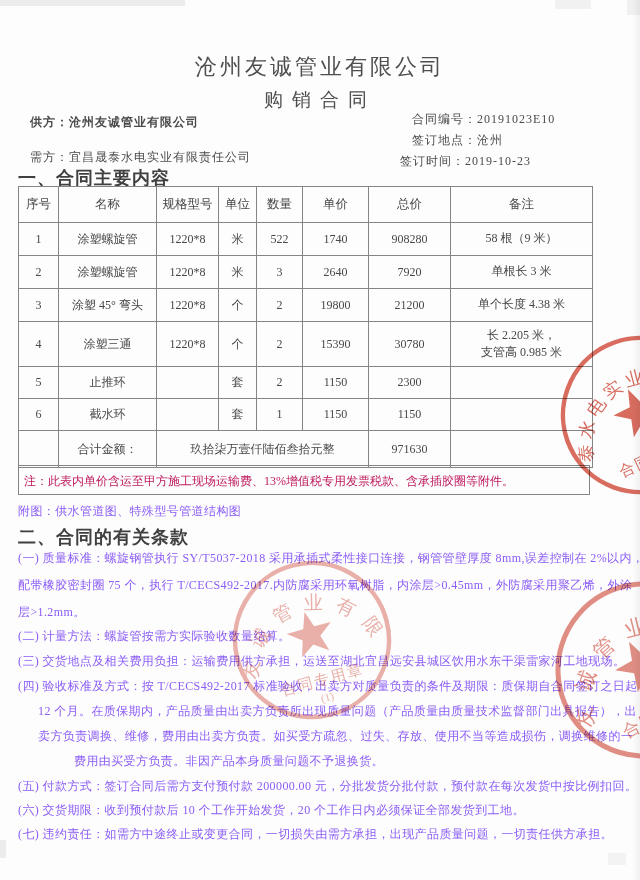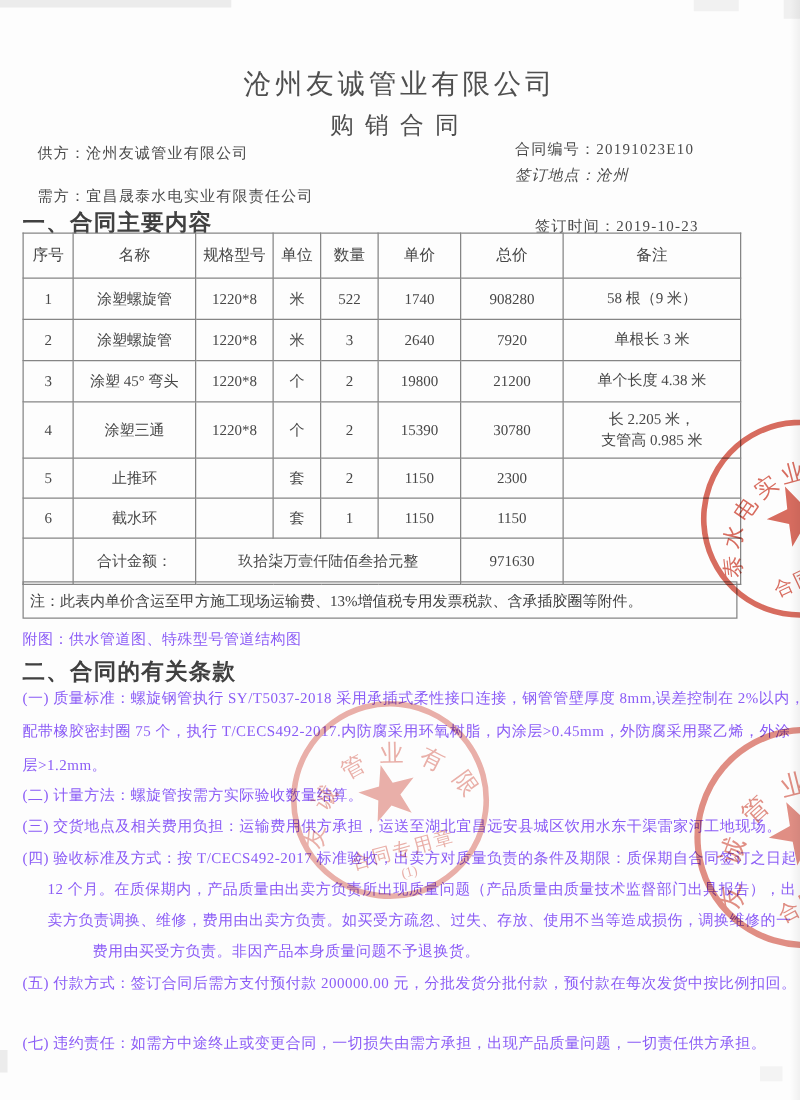--- a/index.html
+++ b/index.html
@@ -22,21 +22,21 @@
     font-size:12px;color:#474747;
   }
   table.main td,table.main th{
     border:1px solid #858585;text-align:center;vertical-align:middle;
     padding:0 2px;font-weight:400;overflow:hidden;
   }
   table.main th{font-size:12.5px;}
   .remark{white-space:pre-line;line-height:1.45;}
   .notebox{
     left:18px;top:465px;width:572px;height:30px;border:1px solid #858585;
-    font-size:12px;color:#404040;line-height:30px;padding-left:5px;
+    font-size:12px;color:#be185d;line-height:30px;padding-left:5px;
     box-sizing:border-box;white-space:nowrap;
   }
   .bodyline{font-size:12px;color:#8b5cf6;white-space:nowrap;letter-spacing:0.4px;}
   
   .seal{position:absolute;mix-blend-mode:multiply;pointer-events:none;}
   .seal text{font-family:"Liberation Serif","DejaVu Serif",serif;}
   #seal-buyer{left:555px;top:330px;opacity:0.78;transform:rotate(-25deg);}
   #seal-supplier-mid{left:227px;top:555px;opacity:0.42;transform:rotate(-15deg);}
   #seal-supplier-right{left:549px;top:575px;opacity:0.60;transform:rotate(-28deg);}
   
@@ -50,25 +50,25 @@
   <div class="abs artifact" style="left:0;top:0;width:185px;height:6px;"></div>
   <div class="abs artifact" style="left:555px;top:0;width:36px;height:9px;background:#f1f1f1;"></div>
   <div class="abs artifact" style="left:627px;top:0;width:13px;height:15px;background:#f0f0f0;"></div>
   <div class="abs artifact" style="left:0;top:840px;width:6px;height:18px;"></div>
   <div class="abs artifact" style="left:608px;top:853px;width:18px;height:12px;background:#f3f3f3;"></div>
   <div class="abs" style="right:0;top:0;width:8px;height:880px;background:linear-gradient(to right,rgba(0,0,0,0),rgba(0,0,0,0.05));"></div>
 
   <div class="abs center company-title">沧州友诚管业有限公司</div>
   <div class="abs center doc-title">购销合同</div>
 
-  <div class="abs meta" style="left:30px;top:114px;"><span>供方：</span><span>沧州友诚管业有限公司</span></div>
+  <div class="abs meta" style="left:30px;top:114px;font-weight:bold;"><span>供方：</span><span>沧州友诚管业有限公司</span></div>
   <div class="abs meta" style="left:30px;top:149px;"><span>需方：</span><span>宜昌晟泰水电实业有限责任公司</span></div>
   <div class="abs meta" style="left:412px;top:111px;"><span>合同编号：</span><span>20191023E10</span></div>
-  <div class="abs meta" style="left:412px;top:132px;font-style:italic;"><span>签订地点：</span><span>沧州</span></div>
-  <div class="abs meta" style="left:428px;top:153px;margin-top:20px;"><span>签订时间：</span><span>2019-10-23</span></div>
+  <div class="abs meta" style="left:412px;top:132px;"><span>签订地点：</span><span>沧州</span></div>
+  <div class="abs meta" style="left:400px;top:153px;"><span>签订时间：</span><span>2019-10-23</span></div>
 
   <div class="abs sec-head" style="left:18px;top:166px;">一、合同主要内容</div>
 
   <table class="main">
     <colgroup>
       <col style="width:40px">
         <col style="width:98px">
         <col style="width:62px">
         <col style="width:38px">
       <col style="width:46px">
@@ -166,20 +166,21 @@
   <div class="abs bodyline" style="left:18px;top:550px;">(一) 质量标准：螺旋钢管执行 SY/T5037-2018 采用承插式柔性接口连接，钢管管壁厚度 8mm,误差控制在 2%以内，</div>
   <div class="abs bodyline" style="left:18px;top:577px;">配带橡胶密封圈 75 个，执行 T/CECS492-2017.内防腐采用环氧树脂，内涂层&gt;0.45mm，外防腐采用聚乙烯，外涂</div>
   <div class="abs bodyline" style="left:18px;top:604px;">层&gt;1.2mm。</div>
   <div class="abs bodyline" style="left:18px;top:628px;">(二) 计量方法：螺旋管按需方实际验收数量结算。</div>
   <div class="abs bodyline" style="left:18px;top:653px;">(三) 交货地点及相关费用负担：运输费用供方承担，运送至湖北宜昌远安县城区饮用水东干渠雷家河工地现场。</div>
   <div class="abs bodyline" style="left:18px;top:678px;">(四) 验收标准及方式：按 T/CECS492-2017 标准验收，出卖方对质量负责的条件及期限：质保期自合同签订之日起</div>
   <div class="abs bodyline" style="left:38px;top:703px;">12 个月。在质保期内，产品质量由出卖方负责所出现质量问题（产品质量由质量技术监督部门出具报告），出</div>
   <div class="abs bodyline" style="left:38px;top:728px;">卖方负责调换、维修，费用由出卖方负责。如买受方疏忽、过失、存放、使用不当等造成损伤，调换维修的一</div>
   <div class="abs bodyline" style="left:38px;top:753px;margin-left:36px;">费用由买受方负责。非因产品本身质量问题不予退换货。</div>
   <div class="abs bodyline" style="left:18px;top:778px;">(五) 付款方式：签订合同后需方支付预付款 200000.00 元，分批发货分批付款，预付款在每次发货中按比例扣回。</div>
+  <div class="abs bodyline" style="left:18px;top:802px;">(六) 交货期限：收到预付款后 10 个工作开始发货，20 个工作日内必须保证全部发货到工地。</div>
   <div class="abs bodyline" style="left:18px;top:826px;">(七) 违约责任：如需方中途终止或变更合同，一切损失由需方承担，出现产品质量问题，一切责任供方承担。</div>
 
   <svg id="seal-buyer" class="seal" width="170" height="170" viewBox="0 0 170 170">
     <defs>
         <path id="arcA" d="M 23,117 A 62,62 0 1 1 147,117" fill="none"></path>
       </defs>
     <circle cx="85" cy="85" r="77" fill="none" stroke-width="4.5" stroke="#cf4433"></circle>
     <text font-size="18" letter-spacing="4" fill="#cf4433"><textPath href="#arcA" startOffset="50%" text-anchor="middle">宜昌晟泰水电实业有限责任公司</textPath></text>
     <polygon points="0,-30 7.05,-9.71 28.53,-9.27 11.41,3.71 17.63,24.27 0,12 -17.63,24.27 -11.41,3.71 -28.53,-9.27 -7.05,-9.71" transform="translate(85,82) scale(0.85)" fill="#cf4433"></polygon>
     <text x="85" y="134" text-anchor="middle" font-size="15" letter-spacing="2" fill="#cf4433">合同专用章</text>

